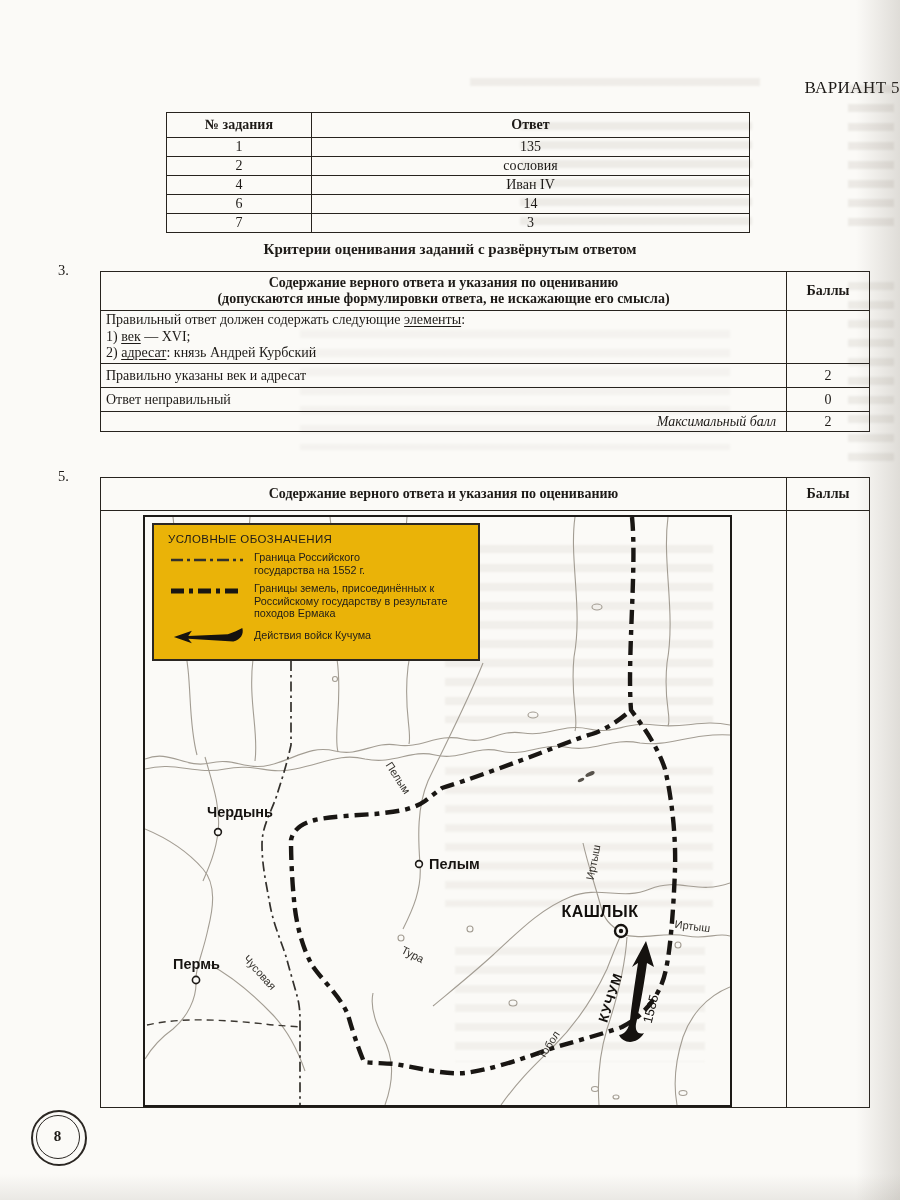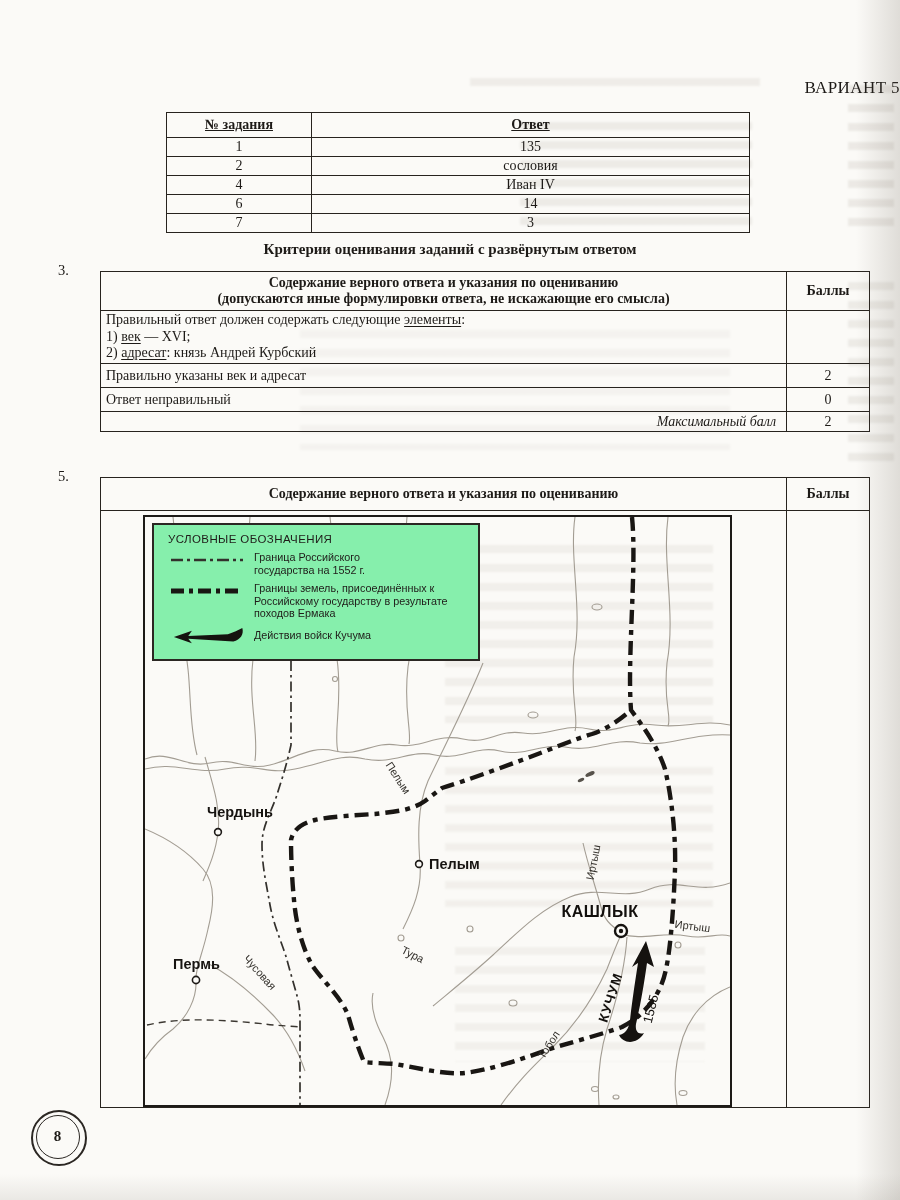--- a/index.html
+++ b/index.html
@@ -16,38 +16,38 @@
   
   .variant-title{position:absolute;left:0;top:78px;width:900px;text-align:right;
          font-weight:normal;font-size:17px;letter-spacing:.4px;}
   .criteria-heading{position:absolute;left:0;top:241px;width:900px;text-align:center;
          font-weight:bold;font-size:15px;}
   .tasknum{position:absolute;font-size:14.5px;}
   
   table{border-collapse:collapse;table-layout:fixed;}
   .answers{position:absolute;left:166px;top:112px;width:584px;font-size:14px;}
   .answers th,.answers td{border:1.4px solid #27231e;text-align:center;vertical-align:middle;padding:0;}
-  .answers th{font-weight:bold;height:24px;text-decoration:underline;}
+  .answers th{font-weight:bold;height:24px;}
   .answers td{height:18px;}
   .crit{position:absolute;font-size:14px;}
   .crit th,.crit td{border:1.4px solid #27231e;vertical-align:middle;padding:1px 5px;}
   .crit th{font-weight:bold;text-align:center;padding:3px 6px;}
   .crit td.pts{text-align:center;}
   .t3{left:100px;top:271px;width:743px;}
   .t5{left:100px;top:477px;width:743px;}
   .u{text-decoration:underline;text-underline-offset:2px;}
   .maxrow{text-align:right;font-style:italic;padding-right:10px !important;}
   .line{line-height:16.5px;}
   
   .mapcell{padding:0 !important;vertical-align:top;}
   .map{position:relative;margin:4px 0 0 42px;width:585px;height:588px;
        border:2px solid #1d1a17;background:transparent;}
   .map svg.base{position:absolute;left:0;top:0;}
   .legend{position:absolute;left:7px;top:6px;width:328px;height:138px;border:2px solid #2b2723;
-       background:#86efac;box-sizing:border-box;padding:8px 10px 0 14px;
+       background:#eab308;box-sizing:border-box;padding:8px 10px 0 14px;
        font-family:"Liberation Sans", sans-serif;color:#1f1c19;}
   .legend-title{font-size:11.5px;letter-spacing:.4px;margin-bottom:6px;}
   .legend-item{display:flex;align-items:flex-start;margin-bottom:6px;}
   .legend-sample{flex:0 0 86px;padding-top:2px;}
   .legend-text{font-size:10.8px;line-height:12.5px;width:218px;}
   .cityname{font-family:"Liberation Sans", sans-serif;font-weight:bold;font-size:14.5px;fill:#171411;}
   .capitalname{font-family:"Liberation Sans", sans-serif;font-weight:bold;font-size:16px;fill:#120f0c;letter-spacing:.5px;}
   .rivername{font-family:"Liberation Sans", sans-serif;font-size:11px;fill:#33302b;}
   .kuchum{font-family:"Liberation Sans", sans-serif;font-weight:bold;font-size:13.5px;fill:#15120f;letter-spacing:1px;}
   .yearlbl{font-family:"Liberation Sans", sans-serif;font-size:13px;fill:#15120f;}

